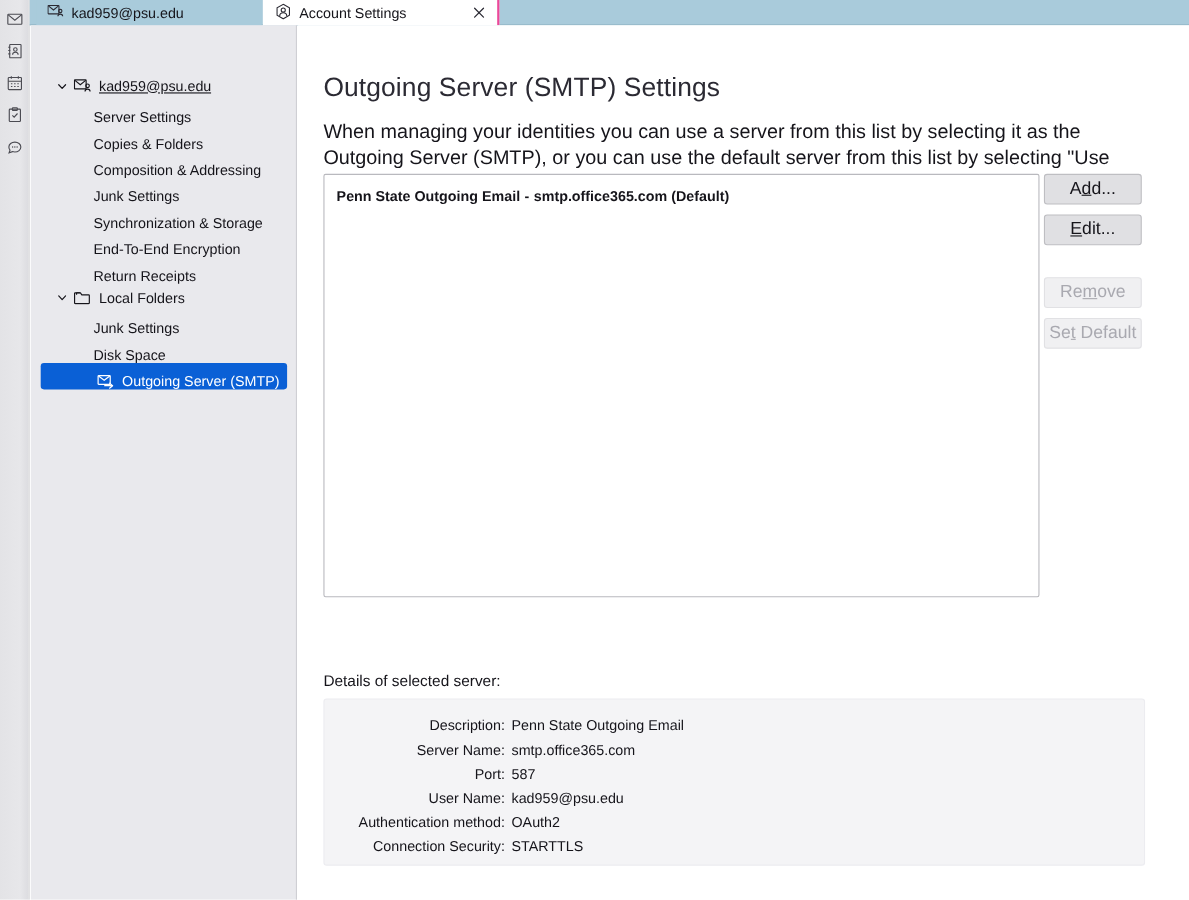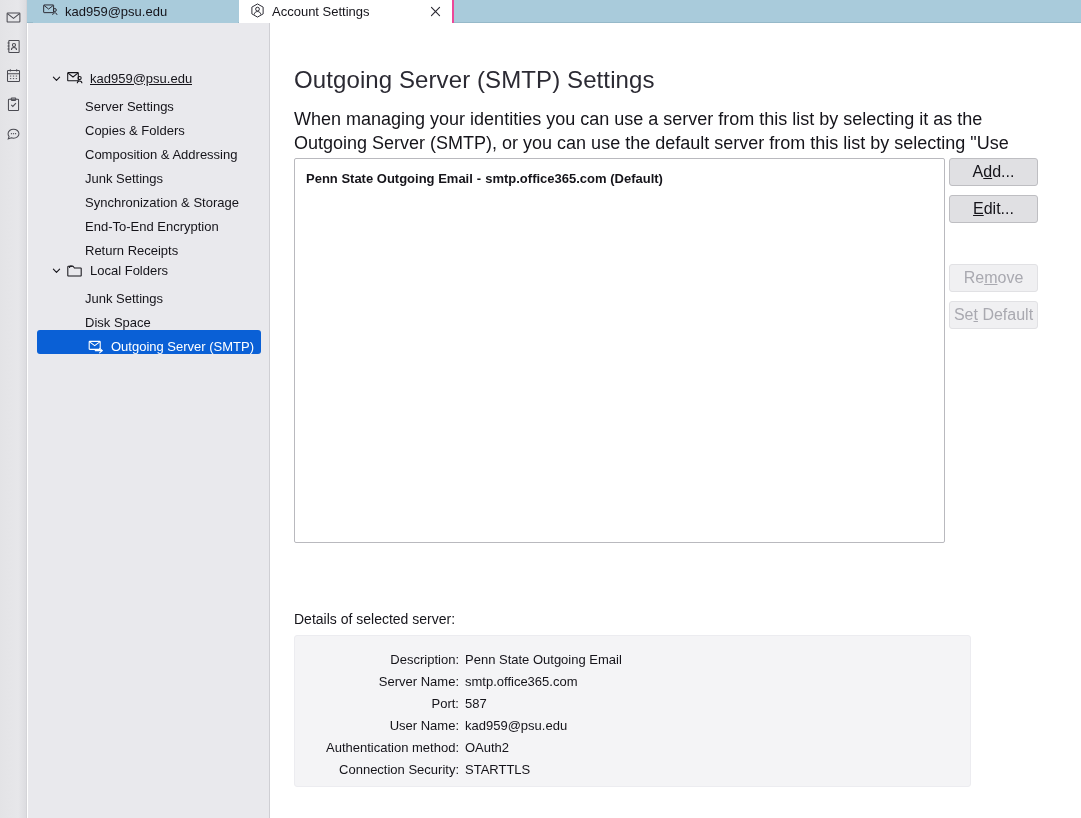--- a/index.html
+++ b/index.html
@@ -207,33 +207,33 @@
     line-height: 26px;
     padding: 0;
   }
   .btn.disabled {
     background: #f0f0f2;
     border-color: #e1e1e4;
     color: #a9a9b0;
     cursor: default;
   }
   .btn .ak { text-decoration: underline; }
-  #btn-remove { margin-top: 41px; }
+  #btn-remove { margin-top: 29px; }
 
   
   #details-heading {
     position: absolute;
     left: 23px; top: 588px;
     font-size: 14px;
     color: #15141a;
   }
   #details-box {
     position: absolute;
     left: 23px; top: 612px;
-    width: 677px;
+    width: 747px;
     height: 152px;
     background: #f4f4f6;
     border: 1px solid #ececf0;
     border-radius: 3px;
     padding-top: 12px;
   }
   .detail-row {
     display: flex;
     height: 22px;
     align-items: center;

